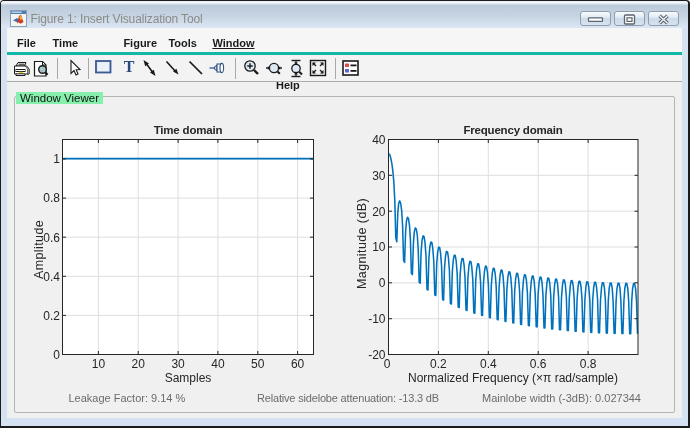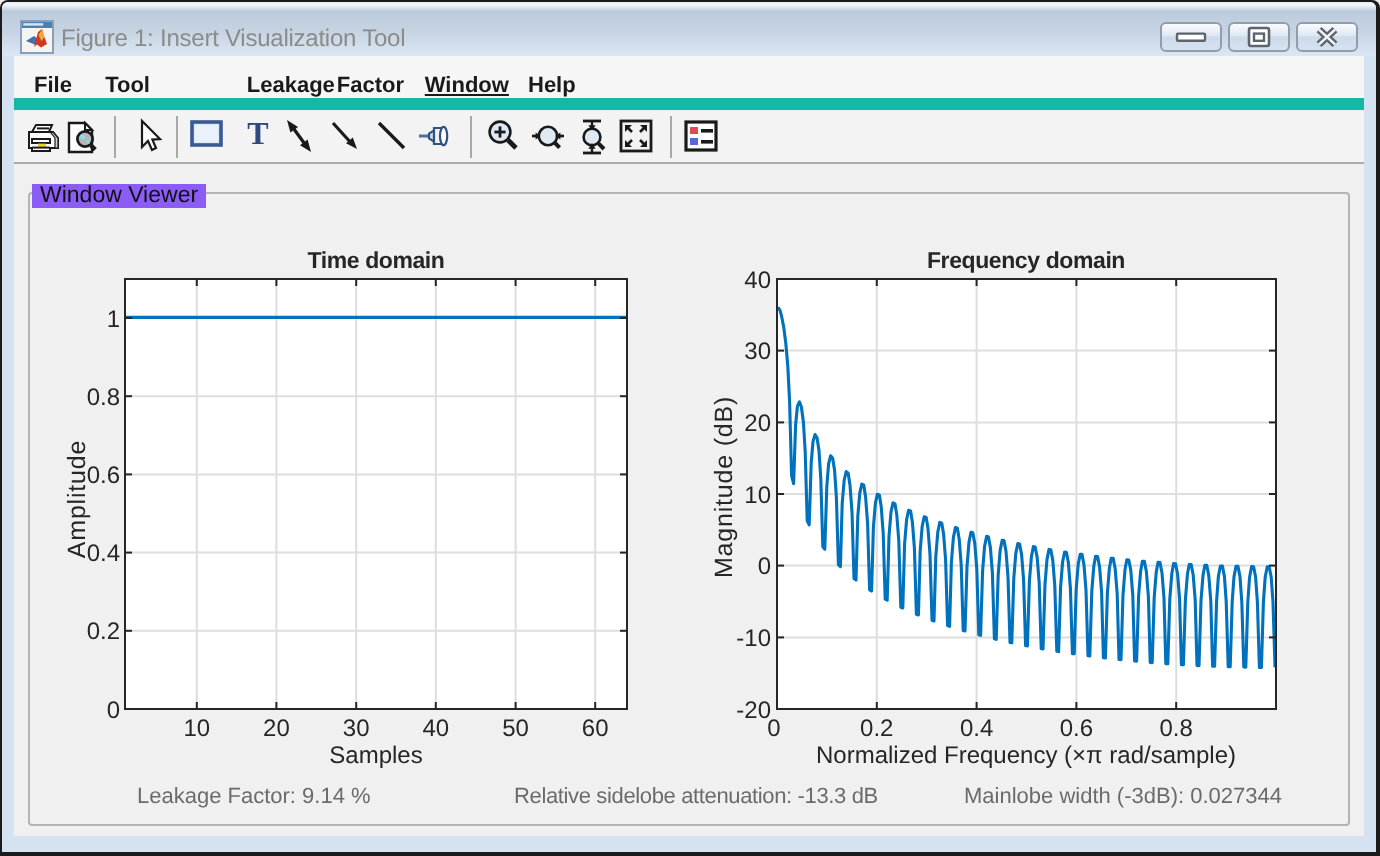--- a/index.html
+++ b/index.html
@@ -3,21 +3,21 @@
 <meta charset="utf-8">
 <style>
 * { margin:0; padding:0; box-sizing:border-box; }
 body { width:690px; height:428px; position:relative; font-family:"Liberation Sans", sans-serif; background:#f0f0f0; overflow:hidden; }
 .abs { position:absolute; }
 #outer { position:absolute; inset:0; background:#1b1b1b; border-radius:4px 4px 0 0; }
 #frame { position:absolute; left:1px; top:1px; right:2px; bottom:2px; background:#d5e2f1; border-radius:3px 3px 0 0; }
 #titlebar { position:absolute; left:1px; top:1px; right:2px; height:27px; border-radius:3px 3px 0 0;
   background:linear-gradient(#e8eef5 0px, #f2f6fa 1.5px, #bccbdc 4.5px, #c6d3e2 15px, #dbe7f4 27px); }
 #client { position:absolute; left:7px; top:28px; right:8px; bottom:10px; background:#f0f0f0; }
-#menubar { position:absolute; left:0; top:0; right:0; height:27px; background:#f6f6f6; border-bottom:6px solid #14b8a6; }
+#menubar { position:absolute; left:0; top:0; right:0; height:27px; background:#f6f6f6; border-bottom:3px solid #14b8a6; }
 .menuitem { position:absolute; top:9px; font-size:11px; font-weight:bold; color:#1a1a1a; letter-spacing:0; }
 #toolbar { position:absolute; left:0; top:28px; right:0; height:26px; background:#f3f3f3; border-bottom:1px solid #ababab; }
 .tsep { position:absolute; top:2px; width:1px; height:21px; background:#a8a8a8; }
 </style>
 </head>
 <body>
 <div id="outer"></div>
 <div id="frame"></div>
 <div id="titlebar"></div>
 
@@ -37,26 +37,26 @@
       <rect x="9.5" y="2" width="10" height="9" rx="1" fill="#fff" stroke="#5c646e" stroke-width="1.3"></rect>
       <rect x="12" y="4.8" width="5" height="3.6" fill="none" stroke="#5c646e" stroke-width="1.2"></rect>
     </svg></div>
 <div class="abs" style="left:647.5px; top:10.5px; width:31px; height:15px; border:1px solid #8f9dad; border-radius:3px; background:linear-gradient(#fafcfe, #dde7f2 45%, #cddae9 50%, #d6e2f0);"><svg width="29" height="13">
       <path d="M10.5 2.8 L18.5 10.2 M18.5 2.8 L10.5 10.2" fill="none" stroke="#5c646e" stroke-width="3.6"></path>
       <path d="M10.5 2.8 L18.5 10.2 M18.5 2.8 L10.5 10.2" fill="none" stroke="#f2f6fa" stroke-width="1.3"></path>
     </svg></div>
 <div id="client">
 <div id="menubar">
       <span class="menuitem" style="left:10px;">File</span>
-      <span class="menuitem" style="left:45.6px;">Tool</span>
+      <span class="menuitem" style="left:45.6px;">Time</span>
       <span class="menuitem" style="left:77.2px;margin-top:32px;">View</span>
-      <span class="menuitem" style="left:116.4px;">Leakage</span>
-      <span class="menuitem" style="left:161.4px;">Factor</span>
+      <span class="menuitem" style="left:116.4px;">Figure</span>
+      <span class="menuitem" style="left:161.4px;">Tools</span>
       <span class="menuitem" style="left:205.4px;text-decoration:underline;">Window</span>
-      <span class="menuitem" style="left:257px;">Help</span>
+      <span class="menuitem" style="left:269px;margin-top:42px;">Help</span>
     </div>
 <div id="toolbar">
       <div class="tsep" style="left:50px;"></div>
       <div class="tsep" style="left:81px;"></div>
       <div class="tsep" style="left:228px;"></div>
       <div class="tsep" style="left:328px;"></div>
       <svg class="abs" style="left:6px; top:4px;" width="18" height="20" viewBox="0 0 18 20">
 <polygon points="3,6 5,2.5 13,2.5 11.5,6" fill="#fff" stroke="#1a1a1a"></polygon>
 <line x1="5.5" y1="4.2" x2="11.5" y2="4.2" stroke="#1a1a1a"></line>
 <polygon points="1.5,6 13.5,6 16,9 16,14 12,14 12,15.5 3,15.5 3,14 1.5,14" fill="#fff" stroke="#1a1a1a"></polygon>
@@ -139,21 +139,21 @@
       <svg class="abs" style="left:335px; top:3px;" width="18" height="20" viewBox="0 0 18 20">
 <rect x="1" y="2" width="15" height="14" fill="#fff" stroke="#1a1a1a" stroke-width="1.6"></rect>
 <rect x="3" y="4.5" width="4" height="3.5" fill="#e04a50"></rect>
 <rect x="8.5" y="5.5" width="6" height="1.8" fill="#1a1a1a"></rect>
 <rect x="3" y="10" width="4" height="3.5" fill="#5866d8"></rect>
 <rect x="8.5" y="11" width="6" height="1.8" fill="#1a1a1a"></rect>
 </svg>
     </div>
 </div>
 <div class="abs" style="left:13.5px; top:96px; width:661.5px; height:316.5px; border:1px solid #b4b4b4; border-radius:2px;"></div>
-<div class="abs" style="left:16px; top:91.5px; background:#8b5cf6; padding:0 4px; font-size:11.5px; color:#111;">Window Viewer</div>
+<div class="abs" style="left:16px; top:91.5px; background:#86efac; padding:0 4px; font-size:11.5px; color:#111;">Window Viewer</div>
 <svg class="abs" style="left:0; top:0;" width="690" height="428" viewBox="0 0 690 428">
 <rect x="62.5" y="139.5" width="251.0" height="215.0" fill="#fff"></rect>
 <g stroke="#dedede" stroke-width="1">
 <line x1="98.4" y1="139.5" x2="98.4" y2="354.5"></line>
 <line x1="138.2" y1="139.5" x2="138.2" y2="354.5"></line>
 <line x1="178.1" y1="139.5" x2="178.1" y2="354.5"></line>
 <line x1="217.9" y1="139.5" x2="217.9" y2="354.5"></line>
 <line x1="257.8" y1="139.5" x2="257.8" y2="354.5"></line>
 <line x1="297.6" y1="139.5" x2="297.6" y2="354.5"></line>
 <line x1="62.5" y1="315.4" x2="313.5" y2="315.4"></line>

